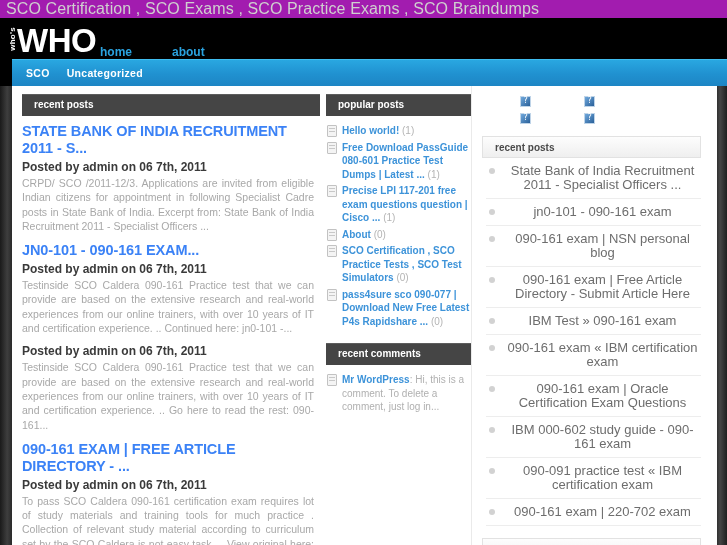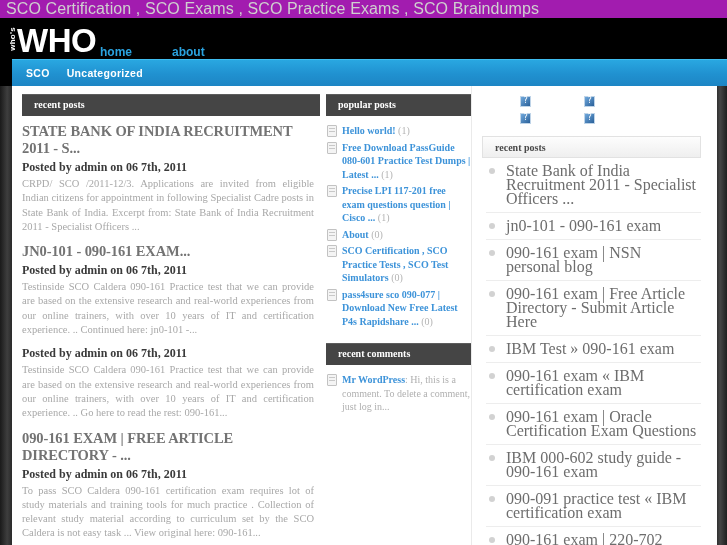--- a/index.html
+++ b/index.html
@@ -92,21 +92,20 @@
     font-weight: bold;
     text-decoration: none;
     letter-spacing: .3px;
   }
 
   
   .shell {
     position: relative;
     height: 354px;
     background: #3a3a3a;
-    font-family: Liberation Serif, serif;
   }
   .leftgutter {
     position: absolute; left: 0; top: 0;
     width: 12px; height: 460px;
     background: linear-gradient(to right,#1a1a1a 0%, #3e3e3e 60%, #2a2a2a 100%);
   }
   .rightgutter {
     position: absolute; right: 0; top: 0;
     width: 10px; height: 460px;
     background: linear-gradient(to left,#1f1f1f 0%, #454545 70%, #303030 100%);
@@ -135,21 +134,21 @@
     font-weight: bold;
     box-shadow: inset 0 1px 0 #5d5d5d;
     margin-bottom: 7px;
   }
   .post { margin-bottom: 9px; padding-right: 6px;}
   .post h2 {
     margin: 0 0 3px 0;
     font-size: 14.5px;
     line-height: 17px;
     font-weight: bold;
-    color: #737373;
+    color: #3b82f6;
     text-transform: uppercase;
     letter-spacing: -0.1px;
   }
   .post .meta {
     font-size: 12px;
     font-weight: bold;
     color: #3a3a3a;
     margin-bottom: 2px;
   }
   .post .excerpt {
@@ -226,23 +225,24 @@
     color: #4a4a4a;
     font-size: 10px;
     font-weight: bold;
     box-sizing: border-box;
   }
   .side-list { list-style: none; margin: 0; padding: 0 0 0 4px; }
   .side-list li {
     position: relative;
     padding: 6px 2px 6px 20px;
     border-bottom: 1px solid #ededed;
-    font-size: 16px;
+    font-size: 13px;
     line-height: 14px;
     color: #6d6d6d;
+    text-align: center;
   }
   .bullet {
     position: absolute;
     left: 3px; top: 10px;
     width: 6px; height: 6px;
     border-radius: 50%;
     background: #d2d2d2;
   }
   .spacer { height: 12px; }
 </style>

